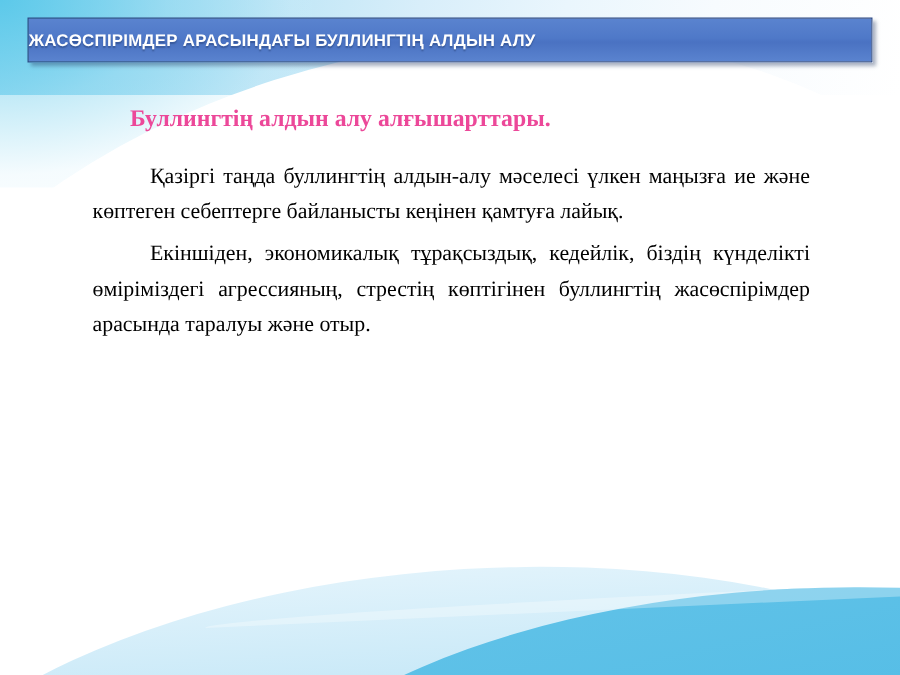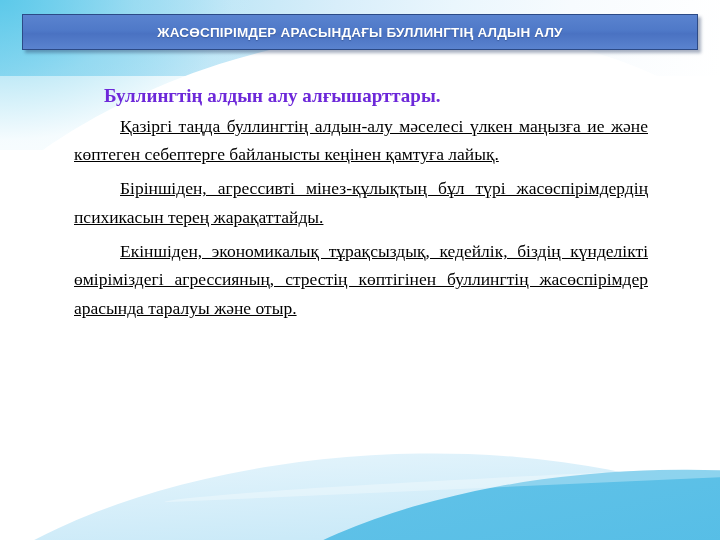--- a/index.html
+++ b/index.html
@@ -99,21 +99,20 @@
     left: 22px;
     top: 14px;
     width: 676px;
     height: 36px;
     box-sizing: border-box;
     background: linear-gradient(180deg, #5a83cf 0%, #4f79c8 45%, #4a72c2 55%, #5a83cf 100%);
     border: 1px solid #2c4a86;
     box-shadow: 3px 3px 3px rgba(40,60,100,0.40);
     display: flex;
     align-items: center;
-    justify-content: center;
   }
   .title-banner-text {
     font-family: "Liberation Sans", sans-serif;
     font-weight: bold;
     font-size: 13.5px;
     letter-spacing: 0.2px;
     color: #ffffff;
     white-space: nowrap;
     text-shadow: 0 1px 1px rgba(20,40,80,0.35);
   }
@@ -122,37 +121,37 @@
   .content {
     position: absolute;
     left: 74px;
     top: 84px;
     width: 574px;
   }
   .doc-heading {
     font-family: "Liberation Serif", serif;
     font-weight: bold;
     font-size: 19px;
-    color: #6d28d9;
-    margin: 0 0 4px 30px;
+    color: #ec4899;
+    margin: 0 0 18px 30px;
     line-height: 1.25;
   }
   .para {
     font-family: "Liberation Serif", serif;
     font-size: 17.5px;
     color: #000000;
     margin: 0 0 6px 0;
     text-indent: 46px;
     text-align: justify;
     line-height: 1.62;
     -webkit-hyphens: none;
     hyphens: none;
   }
   .para:last-child { margin-bottom: 0; }
-  .para-spaced { text-align-last: left; text-decoration: underline; }
+  .para-spaced { text-align-last: left; }
 </style>
 </head>
 <body>
 
 <div id="slide">
 
   <div class="bg-layer">
     <div class="bg-top-band"></div>
     <div class="bg-corner-glow"></div>
     <div class="bg-top-sweep"></div>
@@ -162,18 +161,17 @@
 
   <div class="title-banner">
     <span class="title-banner-text">ЖАСӨСПІРІМДЕР АРАСЫНДАҒЫ БУЛЛИНГТІҢ АЛДЫН АЛУ</span>
   </div>
 
   <div class="content">
     <div class="doc-heading">Буллингтің алдын алу алғышарттары.</div>
 
     <p class="para para-spaced">Қазіргі таңда буллингтің алдын-алу мәселесі үлкен маңызға ие және көптеген себептерге байланысты кеңінен қамтуға лайық.</p>
 
-    <p class="para para-spaced">Біріншіден, агрессивті мінез-құлықтың бұл түрі жасөспірімдердің психикасын терең жарақаттайды.</p>
 
     <p class="para para-spaced">Екіншіден, экономикалық тұрақсыздық, кедейлік, біздің күнделікті өміріміздегі агрессияның, стрестің көптігінен буллингтің жасөспірімдер арасында таралуы және отыр.</p>
   </div>
 
 </div>
 
 </body></html>

